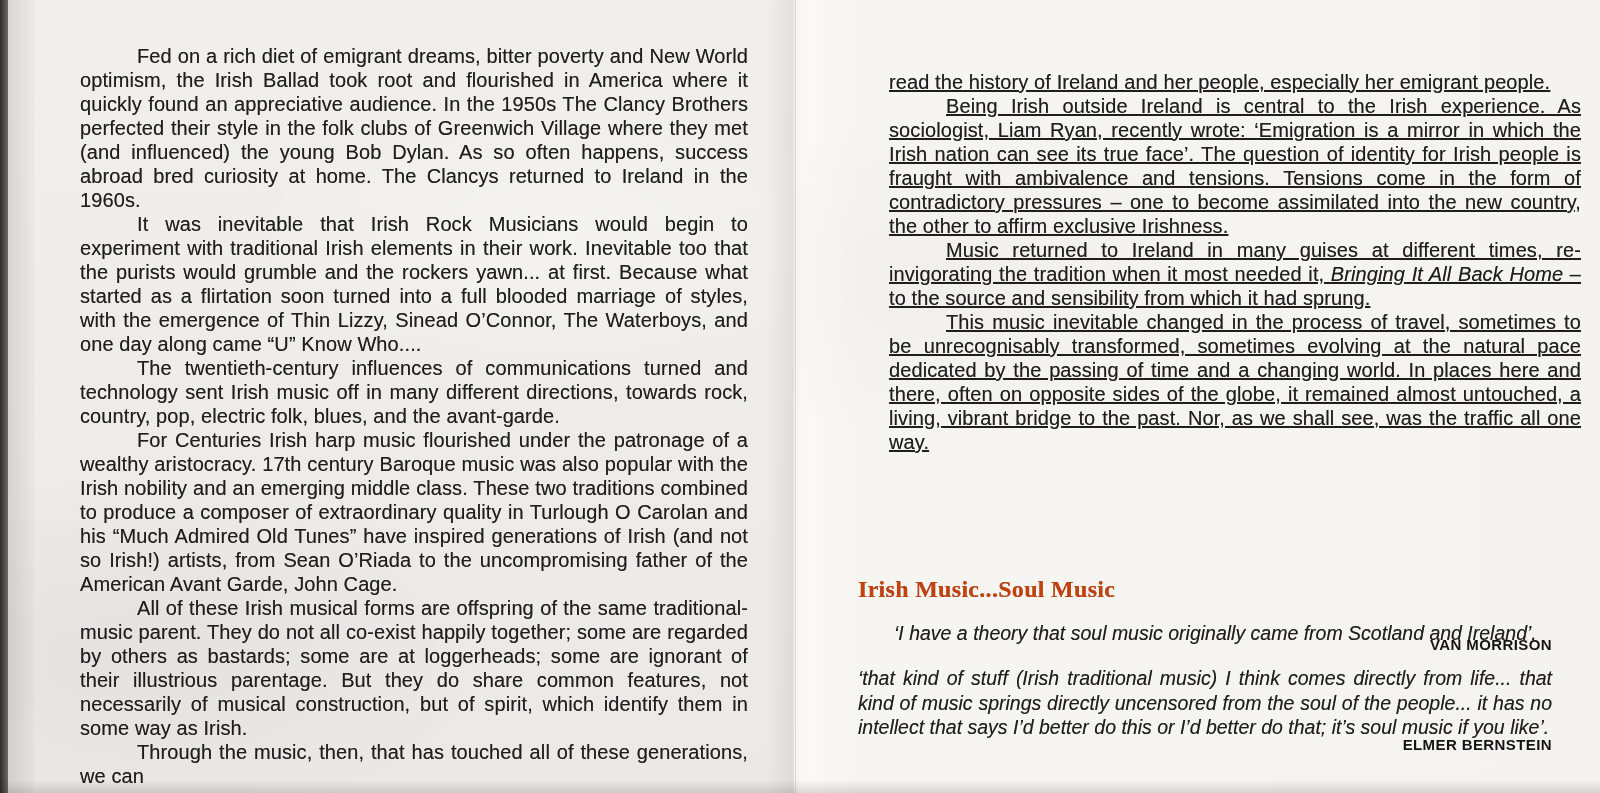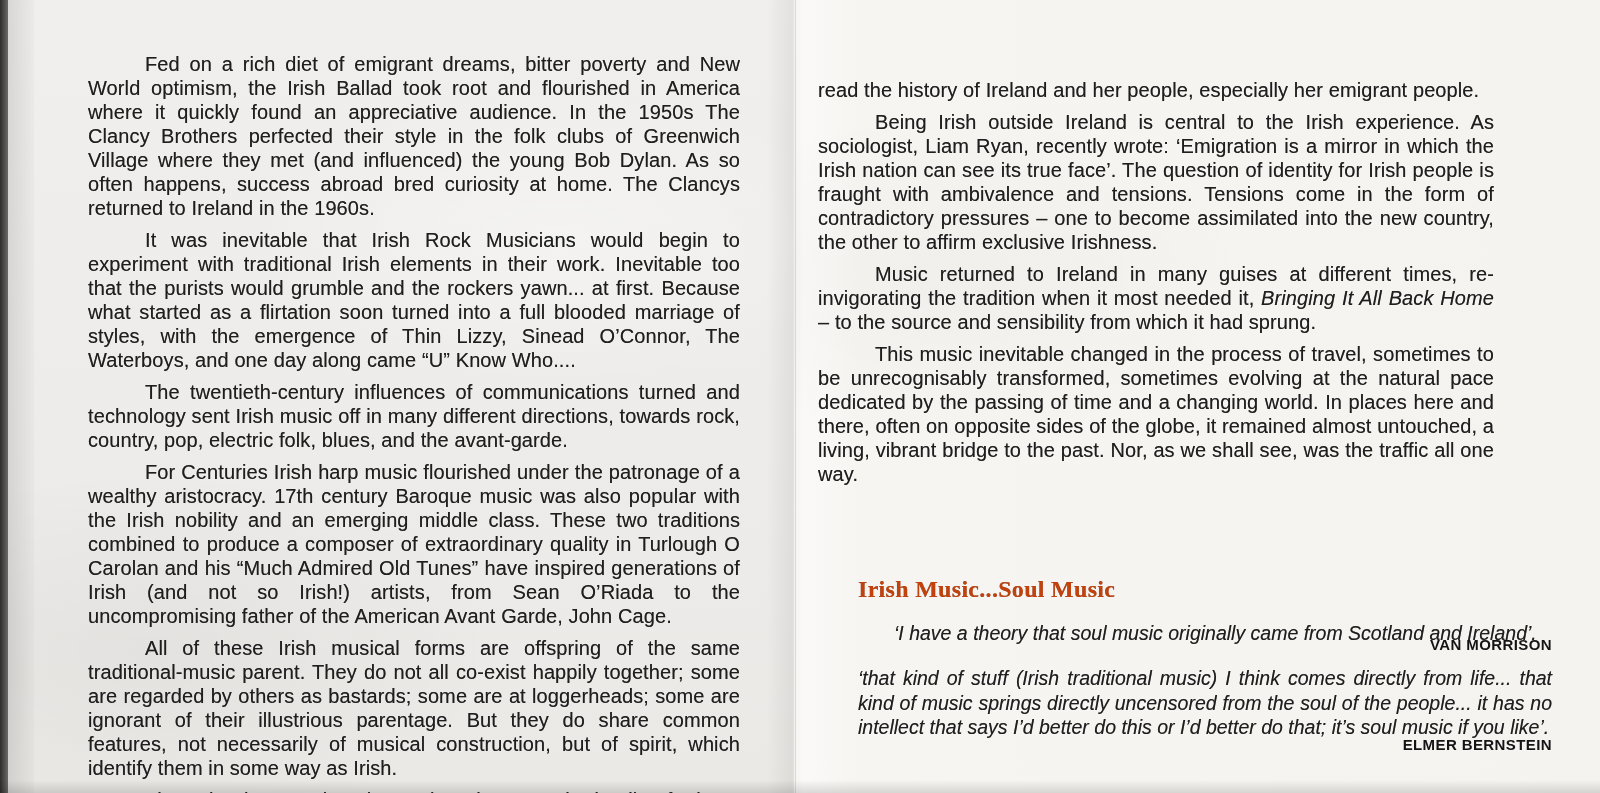--- a/index.html
+++ b/index.html
@@ -55,22 +55,22 @@
   .body-text {
     position: absolute;
     color: #1e1e1e;
     font-size: 20px;
     line-height: 24px;
     text-align: justify;
     letter-spacing: 0.1px;
     text-shadow: 0 0 0.5px rgba(30,30,30,0.55);
   }
   .text-left  { left: 80px;  top: 44px; width: 668px; }
-  .text-right { left: 810px; top: 70px; width: 692px; }
-  .body-text p { margin: 8px; text-indent: 57px; }
+  .text-right { left: 889px; top: 70px; width: 692px; text-decoration: underline; }
+  .body-text p { margin: 0; text-indent: 57px; }
   .body-text p.continuation { text-indent: 0; }
   .em { font-style: italic; }
   
   .section-heading {
     position: absolute; left: 858px; top: 576px;
     font-family: "Liberation Serif", serif;
     font-weight: 700;
     font-size: 24px;
     color: #c2410c;
     letter-spacing: 0.3px;

